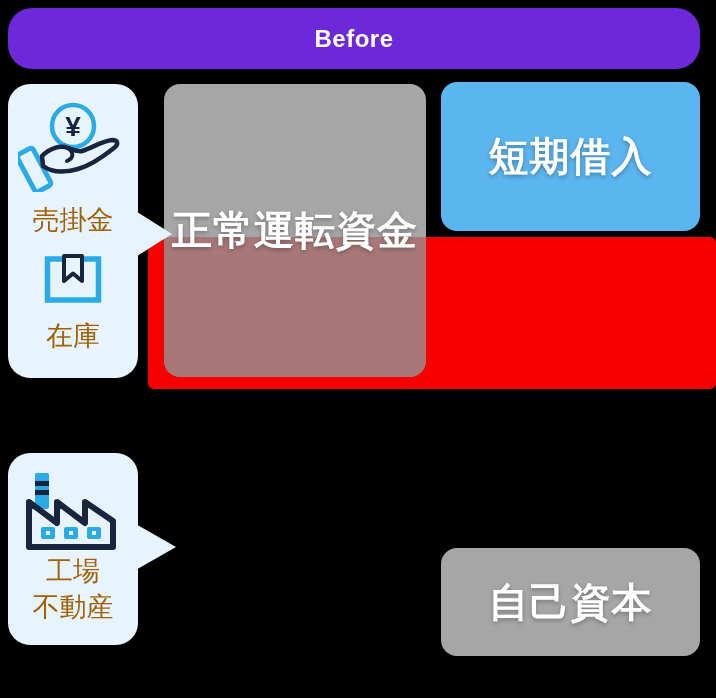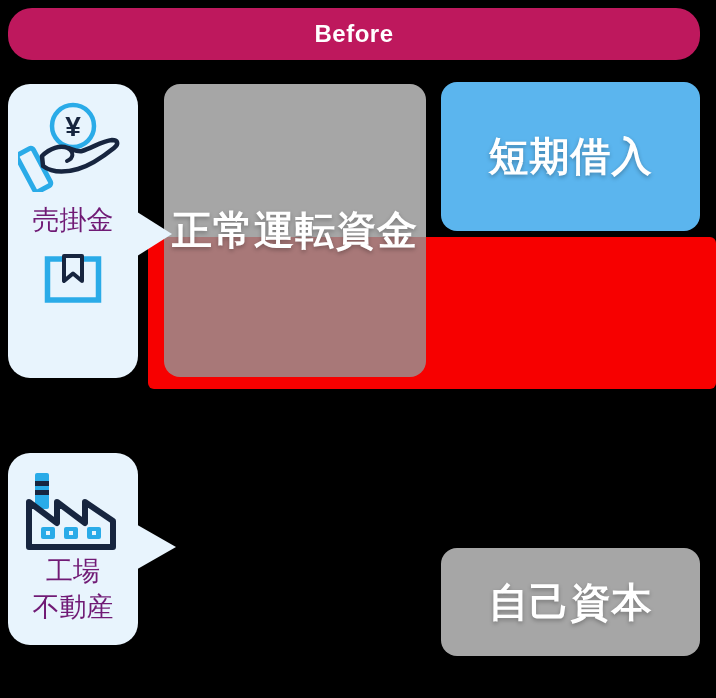--- a/index.html
+++ b/index.html
@@ -2,22 +2,22 @@
 <html><head>
 <meta charset="utf-8">
 <style>
   html,body{margin:0;padding:0;background:#000;}
   .canvas{
     position:relative;width:716px;height:698px;background:#000;overflow:hidden;
     font-family:"Liberation Sans","DejaVu Sans",sans-serif;
   }
   
   .titlebar{
-    position:absolute;left:8px;top:8px;width:692px;height:52px;
-    background:#be185d;border-radius:24px;
+    position:absolute;left:8px;top:8px;width:692px;height:61px;
+    background:#6d28d9;border-radius:24px;
     display:flex;align-items:center;justify-content:center;
   }
   .titlebar span{color:#fff;font-size:24px;font-weight:bold;letter-spacing:.5px;}
   
   .redbox{
     position:absolute;left:148px;top:237px;width:568px;height:152px;
     background:#f70000;border-radius:6px;z-index:1;
   }
   
   .block{
@@ -40,21 +40,21 @@
   .bubble1{left:8px;top:84px;width:130px;height:294px;}
   .bubble2{left:8px;top:453px;width:130px;height:192px;}
   .pointer{
     position:absolute;background:#e8f4fd;z-index:3;
     clip-path:polygon(0 0,100% 50%,0 100%);
   }
   .pointer1{left:134px;top:210px;width:38px;height:48px;}
   .pointer2{left:134px;top:523px;width:42px;height:48px;}
   .bubble-label{
     position:absolute;left:0;width:100%;text-align:center;
-    font-size:27px;color:#701a75;line-height:32px;white-space:nowrap;
+    font-size:27px;color:#a16207;line-height:32px;white-space:nowrap;
   }
   .lbl-receivables{top:120px;}
   .lbl-inventory{top:236px;}
   .lbl-factory1{top:102px;}
   .lbl-factory2{top:138px;}
   .icon-hand{position:absolute;left:10px;top:12px;}
   .icon-box{position:absolute;left:36px;top:166px;}
   .icon-factory{position:absolute;left:15px;top:18px;}
 </style>
 </head>
@@ -87,20 +87,21 @@
       <path d="M24 60 C32 52 42 49 50 52 C56 54 60 56 64 55 C74 52 84 45 94 44
                C100 44 101 48 96 52 C86 60 74 69 60 73 C46 77 33 76 25 70 Z" fill="none" stroke="#17253f" stroke-width="4.5" stroke-linejoin="round" stroke-linecap="round"></path>
       <path d="M50 52 C56 56 56 62 49 65" fill="none" stroke="#17253f" stroke-width="4" stroke-linecap="round"></path>
     </svg>
     <div class="bubble-label lbl-receivables">売掛金</div>
 
     <svg class="icon-box" width="58" height="54" viewBox="0 0 58 54">
       <rect x="3.5" y="9" width="51" height="41" fill="none" stroke="#2aabe8" stroke-width="5.5"></rect>
       <path d="M20 6 L38 6 L38 31 L29 23.5 L20 31 Z" fill="#e8f4fd" stroke="#17253f" stroke-width="4" stroke-linejoin="round"></path>
     </svg>
+    <div class="bubble-label lbl-inventory">在庫</div>
   </div>
   <div class="pointer pointer1"></div>
 
   <div class="bubble bubble2">
     <svg class="icon-factory" width="96" height="80" viewBox="0 0 96 80">
       <rect x="12" y="2" width="14" height="36" rx="2" fill="#2aabe8"></rect>
       <rect x="12" y="10" width="14" height="5" fill="#17253f"></rect>
       <rect x="12" y="19" width="14" height="5" fill="#17253f"></rect>
       <path d="M6 76 L6 31 L34 52 L34 31 L62 52 L62 31 L90 50 L90 76 Z" fill="#e8f4fd" stroke="#17253f" stroke-width="6" stroke-linejoin="round"></path>
       <g>

